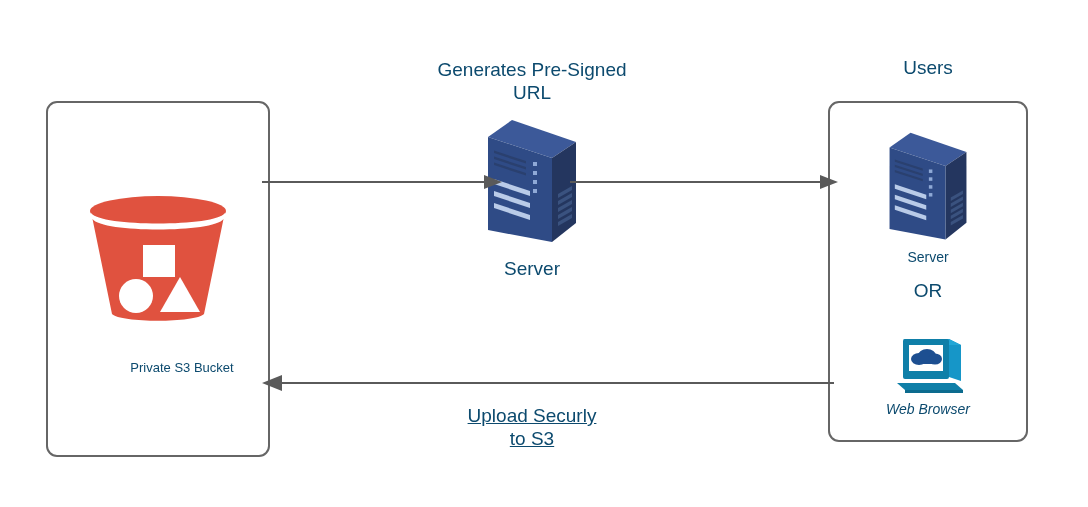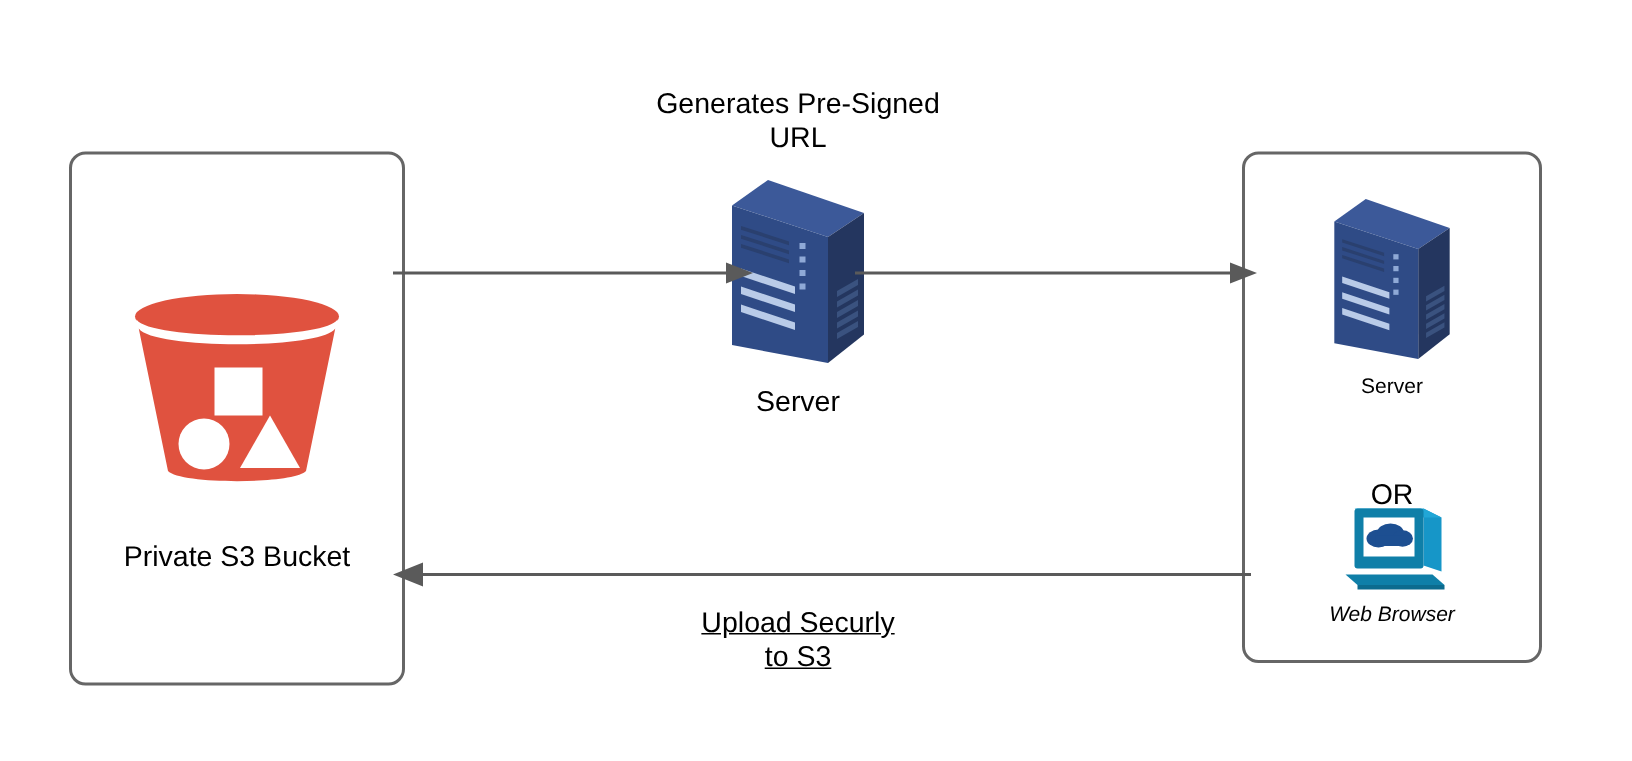--- a/index.html
+++ b/index.html
@@ -25,35 +25,35 @@
     background: #ffffff;
     border: 2px solid #666666;
     border-radius: 11px;
     box-sizing: border-box;
   }
 
   
   .label {
     position: absolute;
     text-align: center;
-    color: #000000;
+    color: #0c4a6e;
     line-height: 1.22;
     white-space: pre-line;
   }
 
   #bucket-box       { left: 46px;  top: 101px; width: 224px; height: 356px; }
   #users-box        { left: 828px; top: 101px; width: 200px; height: 341px; }
 
   #users-title      { left: 828px; top: 56px;  width: 200px; font-size: 19px; }
-  #bucket-label     { left: 46px;  top: 360px; width: 224px; font-size: 19px; }
+  #bucket-label     { left: 46px;  top: 360px; width: 224px; font-size: 13px; padding-left: 24px; }
   #mid-server-label { left: 440px; top: 257px; width: 184px; font-size: 19px; }
   #presigned-label  { left: 386px; top: 58px;  width: 292px; font-size: 19px; }
   #upload-label     { left: 418px; top: 404px; width: 228px; font-size: 19px; text-decoration: underline; }
   #users-server-label { left: 848px; top: 249px; width: 160px; font-size: 14px; }
-  #or-label         { left: 848px; top: 279px; width: 160px; font-size: 19px; margin-top: 40px; }
+  #or-label         { left: 848px; top: 279px; width: 160px; font-size: 19px; }
   #browser-label    { left: 838px; top: 401px; width: 180px; font-size: 14px; font-style: italic; }
 
   
   .icon {
     position: absolute;
   }
   #bucket-icon       { left: 84px;  top: 186px; width: 148px; height: 140px; }
   #mid-server-icon   { left: 486px; top: 118px; width: 92px;  height: 135px; }
   #users-server-icon { left: 881px; top: 131px; width: 94px;  height: 118px; }
   #browser-icon      { left: 893px; top: 337px; width: 72px;  height: 60px; }
@@ -125,20 +125,21 @@
       <polygon points="72,76 86,68 86,72 72,80"></polygon>
       <polygon points="72,83 86,75 86,79 72,87"></polygon>
       <polygon points="72,90 86,82 86,86 72,94"></polygon>
       <polygon points="72,97 86,89 86,93 72,101"></polygon>
       <polygon points="72,104 86,96 86,100 72,108"></polygon>
     </g>
   </svg>
 
   <div class="label" id="mid-server-label">Server</div>
 
+  <div class="label" id="users-title">Users</div>
 
   <div class="node-box" id="users-box"></div>
 
   <svg class="icon" id="users-server-icon" viewBox="0 0 92 135">
     <polygon points="26,2 90,24 66,40 2,19" fill="#3c5999"></polygon>
     <polygon points="90,24 90,105 66,124 66,40" fill="#24365f"></polygon>
     <polygon points="2,19 66,40 66,124 2,112" fill="#2f4b86"></polygon>
     <g fill="#8fa9d6">
       <rect x="47" y="44" width="4" height="4"></rect>
       <rect x="47" y="53" width="4" height="4"></rect>

